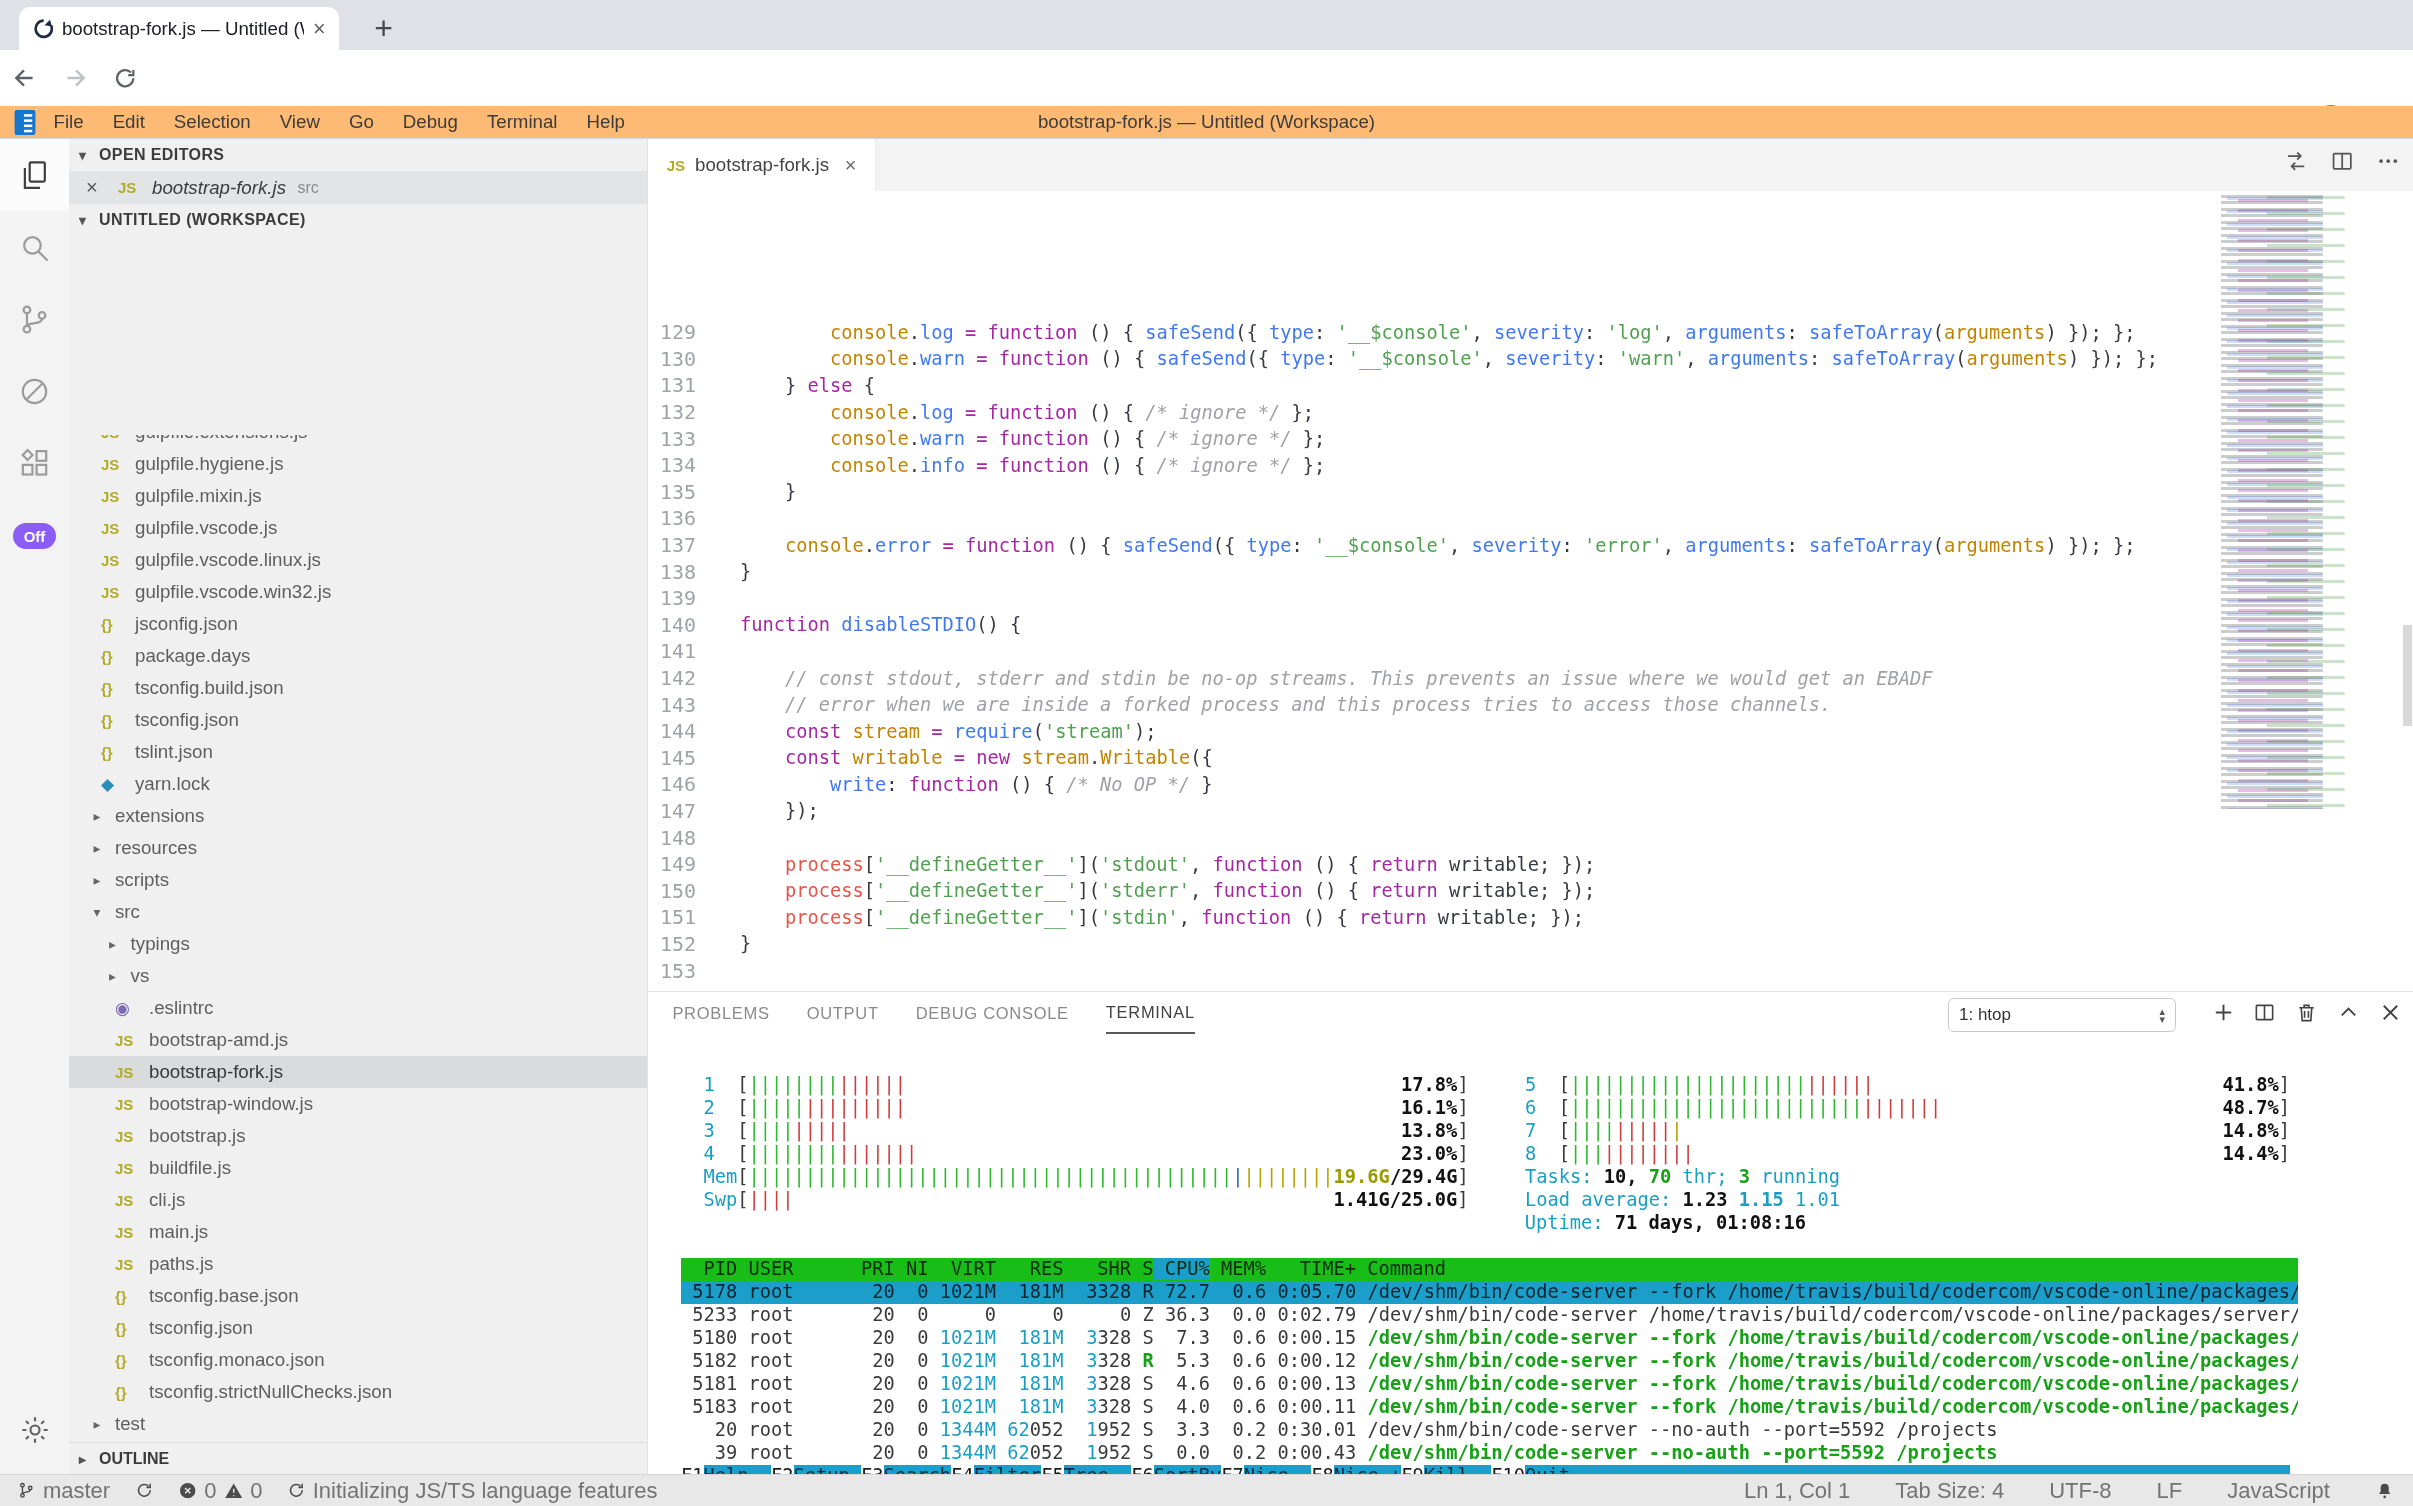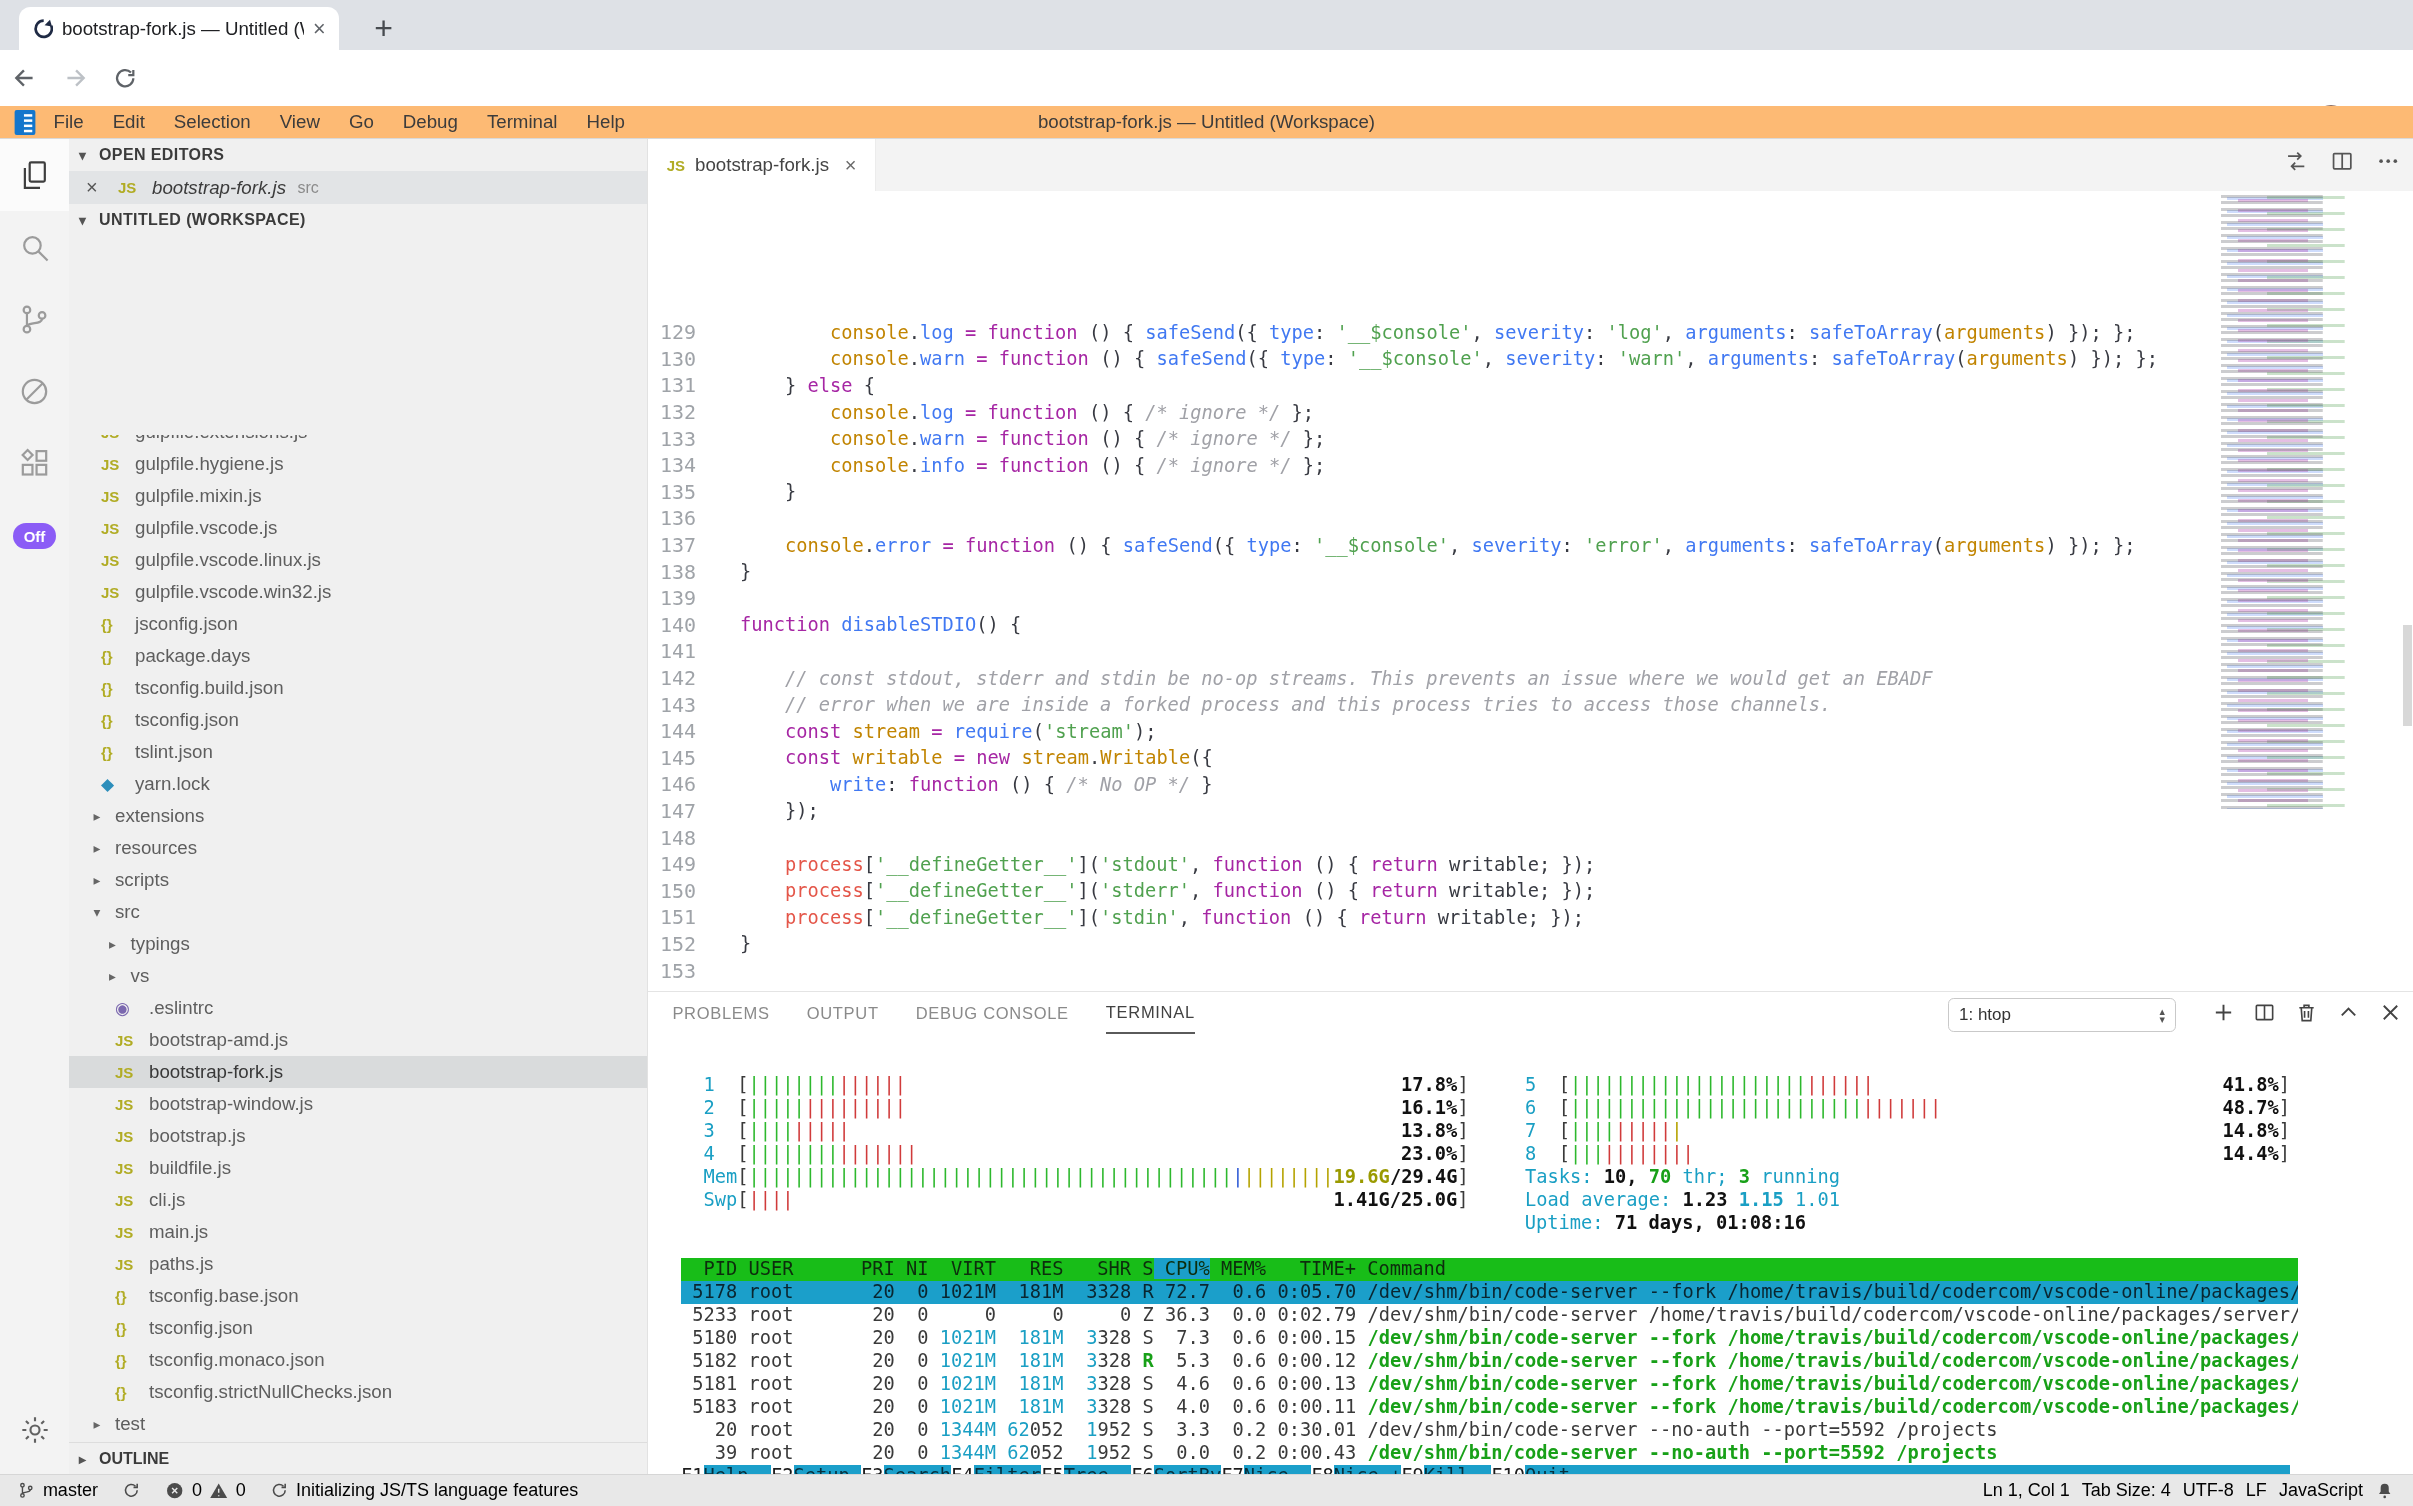--- a/index.html
+++ b/index.html
@@ -87,23 +87,23 @@
   .gr{color:#18a018;font-weight:bold}.bk{color:#111;font-weight:bold}.d{color:#3a3a3a}
   .yb{color:#9a9a00;font-weight:bold}
   .thead{background:#18bd18;color:#0d2d0d}
   .cpuhl{background:#1b9fca}
   .selrow{background:#1b9fca}
   .selrow span{color:#0a2630 !important}
   .fk{color:#1d1d1d}
   .fl{background:#1b9fca;color:#06303d}
 
   
-  #statusbar { position:absolute; left:0; top:1474px; width:100%; height:32px; background:#E8E8E8; border-top:0.7px solid #D6D6D6; display:flex; align-items:center; font-size:18px; color:#000000; }
+  #statusbar { position:absolute; left:0; top:1474px; width:100%; height:32px; background:#E8E8E8; border-top:0.7px solid #D6D6D6; display:flex; align-items:center; font-size:22px; color:#737373; }
   .sb-left { display:flex; align-items:center; gap:24.4px; padding-left:17px; }
-  .sb-right { margin-left:auto; display:flex; align-items:center; gap:12px; padding-right:18.7px; }
+  .sb-right { margin-left:auto; display:flex; align-items:center; gap:45px; padding-right:18.7px; }
   .sb-item { display:flex; align-items:center; gap:7.2px; }
   svg { display:block; }
 </style>
 </head>
 <body>
 
 <div id="stage">
 
   <div id="tabstrip">
     <div class="btab">

